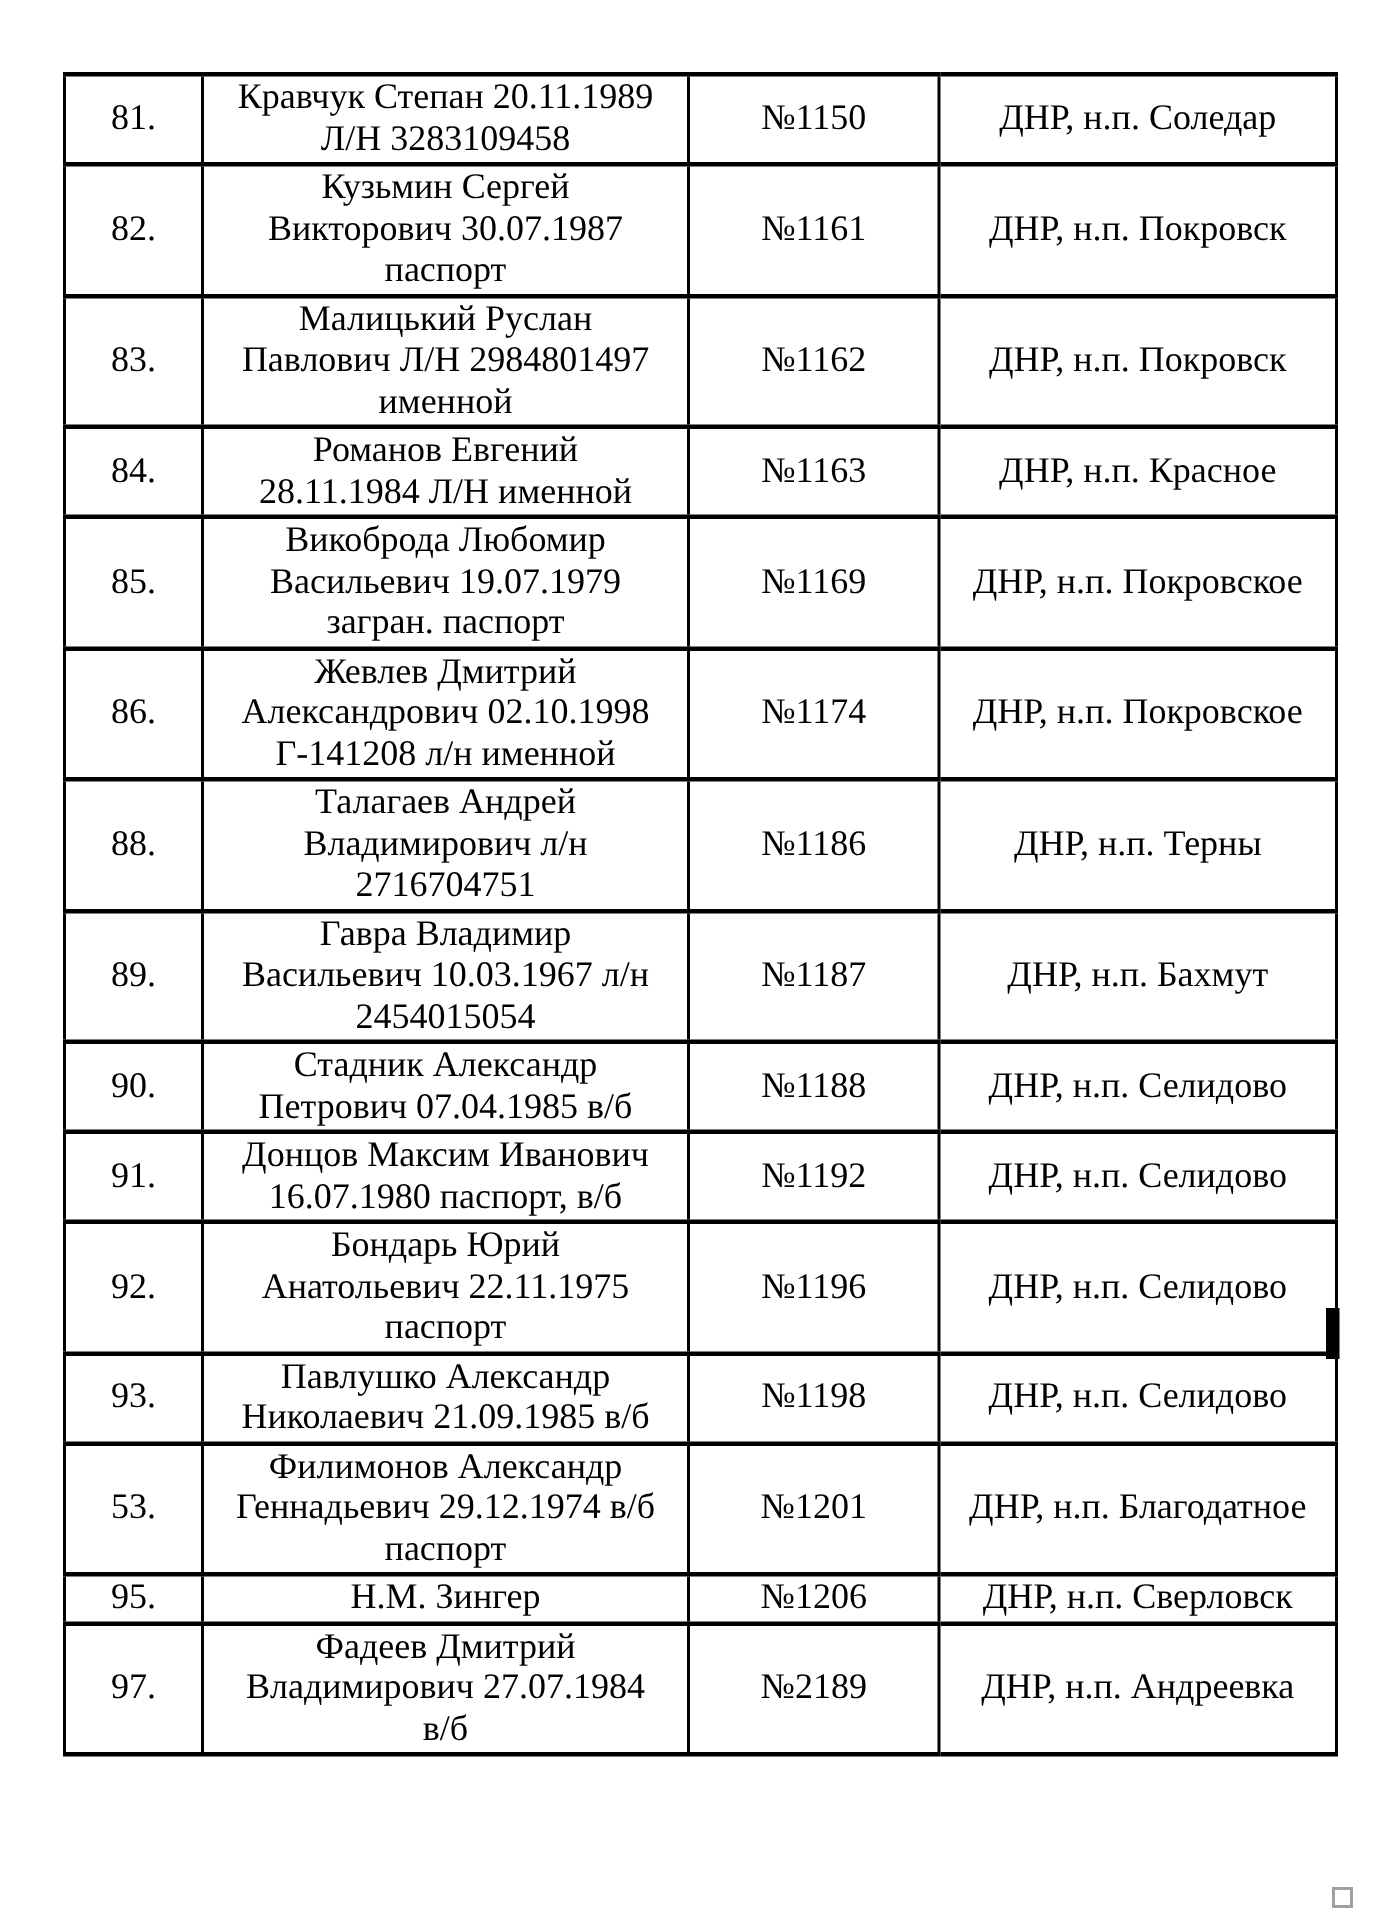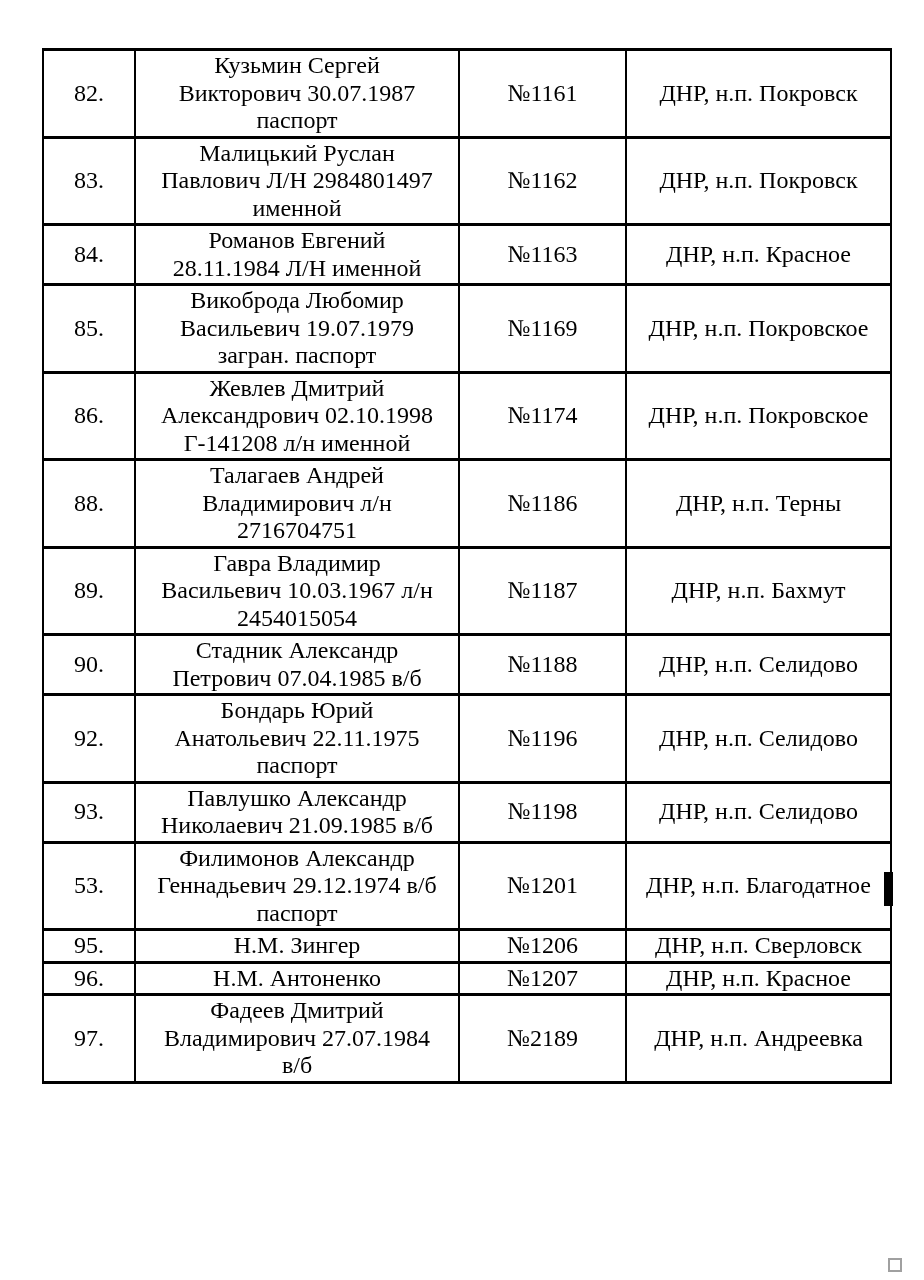--- a/index.html
+++ b/index.html
@@ -60,20 +60,27 @@
 <body>
 
 <table class="doc-table">
   <colgroup>
     <col style="width:92px">
     <col style="width:324px">
     <col style="width:167px">
     <col style="width:265px">
   </colgroup>
   <tbody id="table-body">
+  <tr>
+    <td class="num-cell">81.</td>
+    <td class="name-cell">Кравчук Степан 20.11.1989
+Л/Н 3283109458</td>
+    <td class="doc-cell">№1150</td>
+    <td class="loc-cell">ДНР, н.п. Соледар</td>
+  </tr>
 
   <tr>
     <td class="num-cell">82.</td>
     <td class="name-cell">Кузьмин Сергей
 Викторович 30.07.1987
 паспорт</td>
     <td class="doc-cell">№1161</td>
     <td class="loc-cell">ДНР, н.п. Покровск</td>
   </tr>
 
@@ -132,20 +139,27 @@
   </tr>
 
   <tr>
     <td class="num-cell">90.</td>
     <td class="name-cell">Стадник Александр
 Петрович 07.04.1985 в/б</td>
     <td class="doc-cell">№1188</td>
     <td class="loc-cell">ДНР, н.п. Селидово</td>
   </tr>
 
+  <tr>
+    <td class="num-cell">91.</td>
+    <td class="name-cell">Донцов Максим Иванович
+16.07.1980 паспорт, в/б</td>
+    <td class="doc-cell">№1192</td>
+    <td class="loc-cell">ДНР, н.п. Селидово</td>
+  </tr>
 
   <tr>
     <td class="num-cell">92.</td>
     <td class="name-cell">Бондарь Юрий
 Анатольевич 22.11.1975
 паспорт</td>
     <td class="doc-cell">№1196</td>
     <td class="loc-cell">ДНР, н.п. Селидово</td>
   </tr>
 
@@ -166,26 +180,20 @@
     <td class="loc-cell">ДНР, н.п. Благодатное</td>
   </tr>
 
   <tr>
     <td class="num-cell">95.</td>
     <td class="name-cell">Н.М. Зингер</td>
     <td class="doc-cell">№1206</td>
     <td class="loc-cell">ДНР, н.п. Сверловск</td>
   </tr>
 
-  <tr>
-    <td class="num-cell">96.</td>
-    <td class="name-cell">Н.М. Антоненко</td>
-    <td class="doc-cell">№1207</td>
-    <td class="loc-cell">ДНР, н.п. Красное</td>
-  </tr>
 
   <tr>
     <td class="num-cell">97.</td>
     <td class="name-cell">Фадеев Дмитрий
 Владимирович 27.07.1984
 в/б</td>
     <td class="doc-cell">№2189</td>
     <td class="loc-cell">ДНР, н.п. Андреевка</td>
   </tr>
 </tbody>

